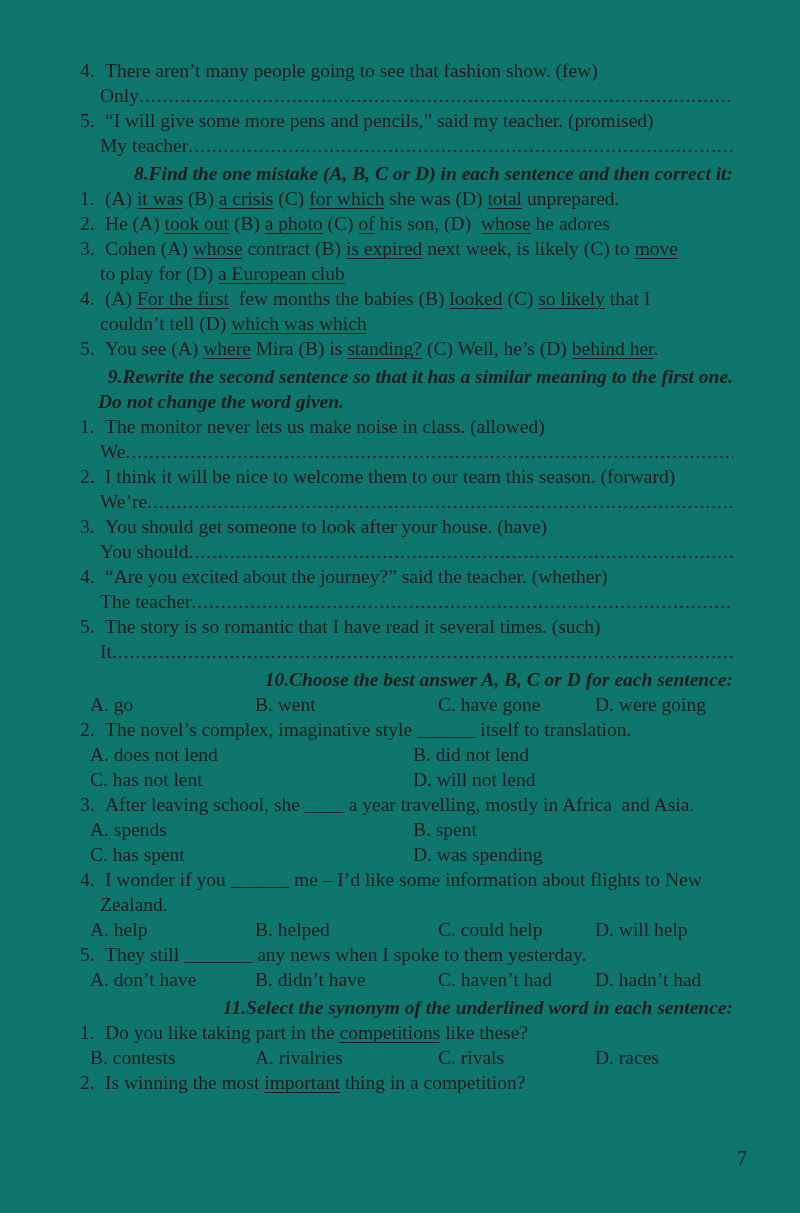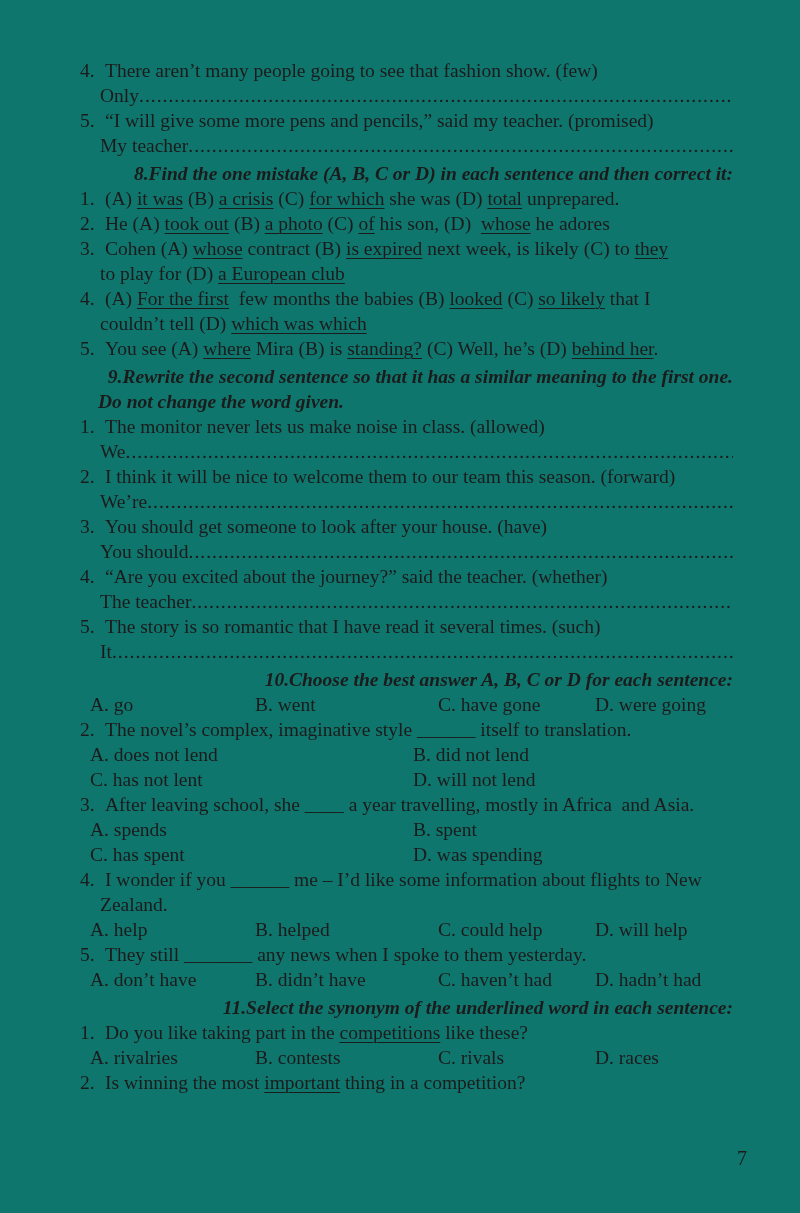--- a/index.html
+++ b/index.html
@@ -44,21 +44,21 @@
 
 <div class="page">
   <div class="content">
       <div class="line l-item"><span class="num">4.</span><span class="txt"><span>There aren’t many people going to see that fashion show. (few)</span></span></div>
       <div class="line l-dots"><span class="pfx">Only</span><span class="dots">....................................................................................................................................................................................................................................................................</span></div>
       <div class="line l-item"><span class="num">5.</span><span class="txt"><span>“I will give some more pens and pencils,” said my teacher. (promised)</span></span></div>
       <div class="line l-dots"><span class="pfx">My teacher</span><span class="dots">....................................................................................................................................................................................................................................................................</span></div>
       <div class="line l-sec"><span class="num">8.</span><span class="txt"><span>Find the one mistake (A, B, C or D) in each sentence and then correct it:</span></span></div>
       <div class="line l-item"><span class="num">1.</span><span class="txt"><span>(A) </span><span class="u">it was</span><span> (B) </span><span class="u">a crisis</span><span> (C) </span><span class="u">for which</span><span> she was (D) </span><span class="u">total</span><span> unprepared.</span></span></div>
       <div class="line l-item"><span class="num">2.</span><span class="txt"><span>He (A) </span><span class="u">took out</span><span> (B) </span><span class="u">a photo</span><span> (C) </span><span class="u">of</span><span> his son, (D)  </span><span class="u">whose</span><span> he adores</span></span></div>
-      <div class="line l-item"><span class="num">3.</span><span class="txt"><span>Cohen (A) </span><span class="u">whose</span><span> contract (B) </span><span class="u">is expired</span><span> next week, is likely (C) to </span><span class="u">they</span></span></div>
+      <div class="line l-item"><span class="num">3.</span><span class="txt"><span>Cohen (A) </span><span class="u">whose</span><span> contract (B) </span><span class="u">is expired</span><span> next week, is likely (C) to </span><span class="u">move</span></span></div>
       <div class="line l-cont"><span class="txt"><span>to play for (D) </span><span class="u">a European club</span></span></div>
       <div class="line l-item"><span class="num">4.</span><span class="txt"><span>(A) </span><span class="u">For the first</span><span>  few months the babies (B) </span><span class="u">looked</span><span> (C) </span><span class="u">so likely</span><span> that I</span></span></div>
       <div class="line l-cont"><span class="txt"><span>couldn’t tell (D) </span><span class="u">which was which</span></span></div>
       <div class="line l-item"><span class="num">5.</span><span class="txt"><span>You see (A) </span><span class="u">where</span><span> Mira (B) is </span><span class="u">standing?</span><span> (C) Well, he’s (D) </span><span class="u">behind her</span><span>.</span></span></div>
       <div class="line l-sec"><span class="num">9.</span><span class="txt"><span>Rewrite the second sentence so that it has a similar meaning to the first one.</span></span></div>
       <div class="line l-seccont"><span class="txt"><span>Do not change the word given.</span></span></div>
       <div class="line l-item"><span class="num">1.</span><span class="txt"><span>The monitor never lets us make noise in class. (allowed)</span></span></div>
       <div class="line l-dots"><span class="pfx">We</span><span class="dots">....................................................................................................................................................................................................................................................................</span></div>
       <div class="line l-item"><span class="num">2.</span><span class="txt"><span>I think it will be nice to welcome them to our team this season. (forward)</span></span></div>
       <div class="line l-dots"><span class="pfx">We’re</span><span class="dots">....................................................................................................................................................................................................................................................................</span></div>
@@ -76,17 +76,17 @@
       <div class="line l-item"><span class="num">3.</span><span class="txt"><span>After leaving school, she ____ a year travelling, mostly in Africa  and Asia.</span></span></div>
       <div class="line l-opts2"><span class="opt">A. spends</span><span class="opt">B. spent</span></div>
       <div class="line l-opts2"><span class="opt">C. has spent</span><span class="opt">D. was spending</span></div>
       <div class="line l-item"><span class="num">4.</span><span class="txt"><span>I wonder if you ______ me – I’d like some information about flights to New</span></span></div>
       <div class="line l-cont"><span class="txt"><span>Zealand.</span></span></div>
       <div class="line l-opts4"><span class="opt">A. help</span><span class="opt">B. helped</span><span class="opt">C. could help</span><span class="opt">D. will help</span></div>
       <div class="line l-item"><span class="num">5.</span><span class="txt"><span>They still _______ any news when I spoke to them yesterday.</span></span></div>
       <div class="line l-opts4"><span class="opt">A. don’t have</span><span class="opt">B. didn’t have</span><span class="opt">C. haven’t had</span><span class="opt">D. hadn’t had</span></div>
       <div class="line l-sec"><span class="num">11.</span><span class="txt"><span>Select the synonym of the underlined word in each sentence:</span></span></div>
       <div class="line l-item"><span class="num">1.</span><span class="txt"><span>Do you like taking part in the </span><span class="u">competitions</span><span> like these?</span></span></div>
-      <div class="line l-opts4"><span class="opt">A. rivalries</span><span class="opt">B. contests</span><span class="opt">C. rivals</span><span class="opt">D. races</span></div>
+      <div class="line l-opts4"><span class="opt">B. contests</span><span class="opt">A. rivalries</span><span class="opt">C. rivals</span><span class="opt">D. races</span></div>
       <div class="line l-item"><span class="num">2.</span><span class="txt"><span>Is winning the most </span><span class="u">important</span><span> thing in a competition?</span></span></div>
     </div>
   <div class="pageno">7</div>
 </div>
 
 </body></html>

